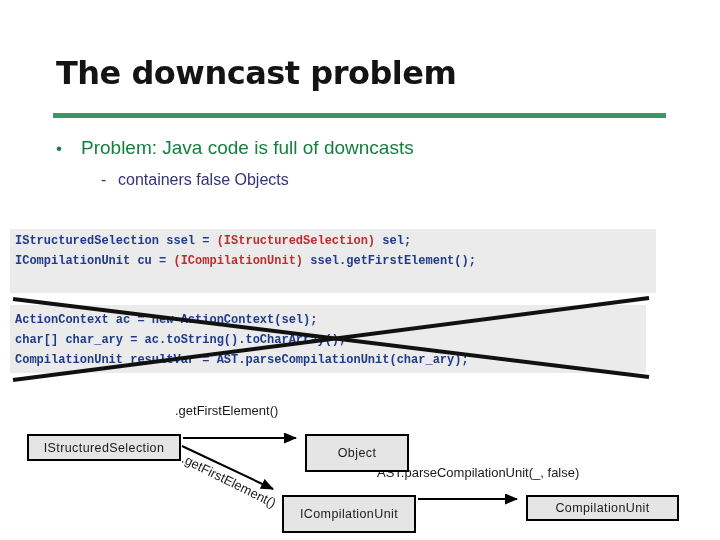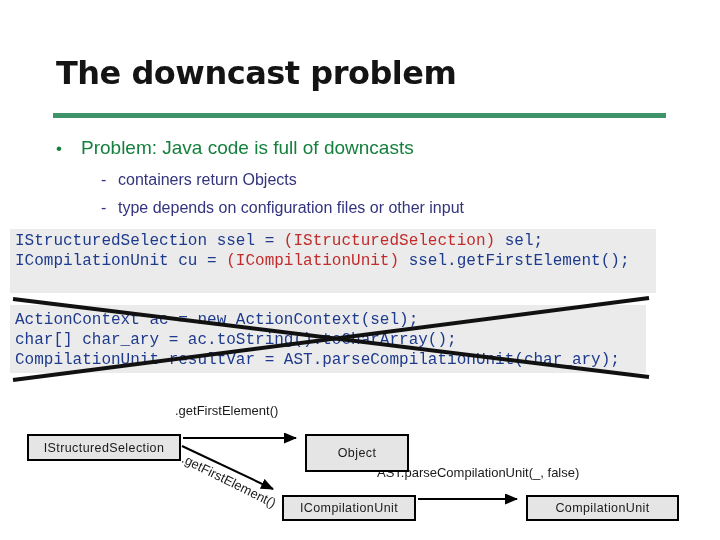--- a/index.html
+++ b/index.html
@@ -14,59 +14,56 @@
   }
   .rule{position:absolute;left:53px;top:113px;width:613px;height:5px;background:#3e9368;}
   .bullet-row{position:absolute;left:56px;top:137px;font-size:19px;color:#15803d;white-space:nowrap;}
   .bullet-marker{display:inline-block;width:25px;font-size:17px;}
   .sub-bullet{position:absolute;left:101px;font-size:16px;color:#33337e;white-space:nowrap;}
   .sub1{top:171px;}
   .sub2{top:199px;}
   .dash-marker{display:inline-block;width:17px;}
   .codeblock{
     position:absolute;left:10px;background:#ebebeb;box-sizing:border-box;
-    font-family:"Liberation Mono",monospace;font-weight:normal;font-size:16px;
+    font-family:"Liberation Mono",monospace;font-weight:bold;font-size:12px;
     line-height:20px;color:#1e3a8c;
   }
   .code1{top:229px;width:646px;height:64px;padding:2px 0 0 5px;}
   .code2{top:305px;width:636px;height:68px;padding:5px 0 0 5px;}
   .codeline{white-space:pre;}
   .cast{color:#c22b2b;}
   .overlay{position:absolute;left:0;top:0;width:720px;height:540px;pointer-events:none;z-index:10;}
   .dbox{
     position:absolute;box-sizing:border-box;border:2px solid #000;background:#e5e5e5;
     display:flex;align-items:center;justify-content:center;
     font-size:12.5px;letter-spacing:0.4px;color:#1a1a1a;z-index:5;margin-top:10px;
   }
   .box-isel{left:27px;top:424px;width:154px;height:27px;}
   .box-obj{left:305px;top:424px;width:104px;height:38px;}
-  .box-icu{left:282px;top:485px;width:134px;height:26px;}
+  .box-icu{left:282px;top:485px;width:134px;height:38px;}
   .box-cu{left:526px;top:485px;width:153px;height:26px;}
   .dlabel{position:absolute;font-size:13px;color:#1a1a1a;white-space:nowrap;z-index:4;}
   .lbl-top{left:175px;top:403px;}
   .lbl-parse{left:377px;top:465px;}
   .lbl-diag{left:186px;top:451px;transform:rotate(26.5deg);transform-origin:0 0;}
 </style>
 </head>
 <body>
 
 <div class="slide">
 
   <h1 class="title">The downcast problem</h1>
   <div class="rule"></div>
 
   <div class="bullet-row">
     <span class="bullet-marker">•</span><span>Problem: Java code is full of downcasts</span>
   </div>
 
   <div class="sub-bullet sub1">
-    <span class="dash-marker">-</span><span>containers return Objects</span>
-  </div>
-  <div class="sub-bullet sub2">
-    <span class="dash-marker">-</span><span>type depends on configuration files or other input</span>
+    <span class="dash-marker">-</span><span>containers false Objects</span>
   </div>
 
   <div class="codeblock code1">
     <div class="codeline"><span>IStructuredSelection ssel = </span><span class="cast">(IStructuredSelection)</span><span> sel;</span></div>
     <div class="codeline"><span>ICompilationUnit cu = </span><span class="cast">(ICompilationUnit)</span><span> ssel.getFirstElement();</span></div>
   </div>
 
   <div class="codeblock code2">
     <div class="codeline"><span>ActionContext ac = new ActionContext(sel);</span></div>
     <div class="codeline"><span>char[] char_ary = ac.toString().toCharArray();</span></div>

